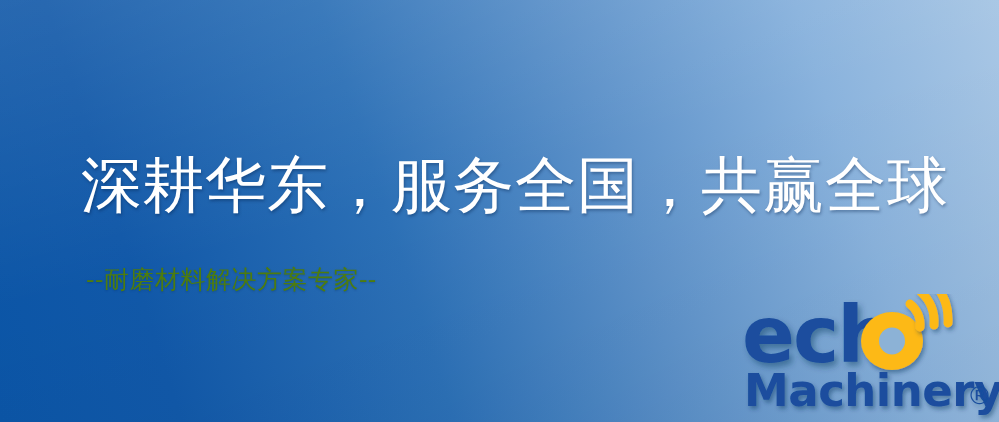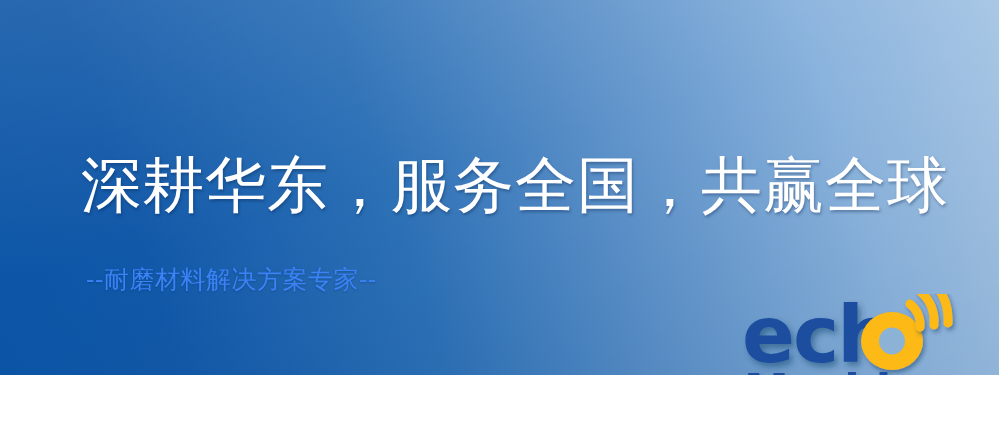--- a/index.html
+++ b/index.html
@@ -3,21 +3,21 @@
 <meta charset="utf-8">
 <style>
   html, body {
     margin: 0;
     padding: 0;
     background: #ffffff;
   }
   #banner {
     position: relative;
     width: 999px;
-    height: 375px;
+    height: 422px;
     overflow: hidden;
     font-family: "Liberation Sans", sans-serif;
   }
   
   #bg {
     position: absolute;
     inset: 0;
     background: linear-gradient(72deg, #0b55a6 0%, #1158a8 16%, #2c70b6 40%, #5f93ca 62%, #8ab3dd 82%, #a9c7e5 100%);
   }
   #bg-sheen {
@@ -46,21 +46,21 @@
   
   .subtitle {
     position: absolute;
     left: 86px;
     top: 266px;
     margin: 0;
     font-family: "DejaVu Serif", "Liberation Serif", serif;
     font-size: 25px;
     line-height: 1.15;
     font-weight: 400;
-    color: #3b82f6;
+    color: #4d7c0f;
     letter-spacing: 0.5px;
     white-space: nowrap;
     text-shadow: 0 1px 2px rgba(0,40,90,0.28);
   }
 
   
   #logo {
     position: absolute;
     left: 742px;
     top: 294px;

